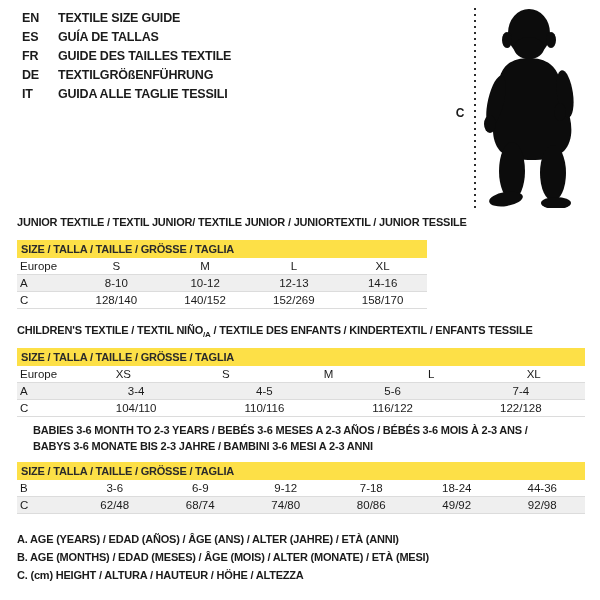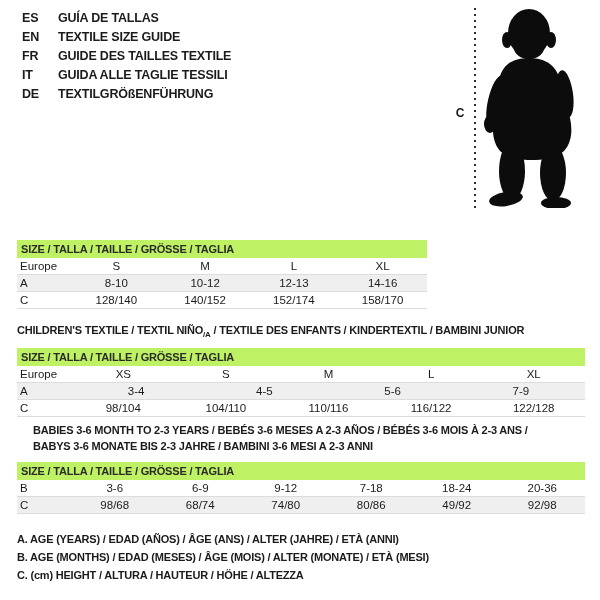--- a/index.html
+++ b/index.html
@@ -28,59 +28,59 @@
   .t1title { left:17px; top:216px; }
   .t2title { left:17px; top:324px; }
   .t3title { left:33px; top:422px; line-height:16px; white-space:normal; width:575px; }
   .sub { font-size:8px; vertical-align:sub; }
 
   .table { position:absolute; }
   .t1 { left:17px; top:240px; width:410px; }
   .t2 { left:17px; top:348px; width:568px; }
   .t3 { left:17px; top:462px; width:568px; }
 
-  .bar { height:18px; line-height:18px; background:#bef264; color:#2a2a2a;
+  .bar { height:18px; line-height:18px; background:#fde047; color:#2a2a2a;
          font-size:11px; font-weight:bold; letter-spacing:-0.2px; padding-left:4px;
          box-sizing:border-box; }
   .row { display:flex; height:17px; line-height:17px; font-size:11.5px;
          border-bottom:1px solid #dcdcdc; box-sizing:border-box; }
   .row.shade { background:#efefef; }
   .c0 { width:55px; padding-left:3px; box-sizing:border-box; text-align:left; }
   .c  { flex:1; text-align:center; }
 
   
   .legend { position:absolute; left:17px; top:530px; }
   .legend-line { height:18px; line-height:18px; font-size:11px; font-weight:bold;
                  letter-spacing:-0.2px; white-space:nowrap; }
 </style>
 </head>
 <body>
 
 <div class="canvas">
 
   <div class="lang-block">
     <div class="lang-row">
+      <span class="lang-code">EN</span>
+      <span class="lang-label">TEXTILE SIZE GUIDE</span>
+    </div>
+    <div class="lang-row">
       <span class="lang-code">ES</span>
       <span class="lang-label">GUÍA DE TALLAS</span>
-    </div>
-    <div class="lang-row">
-      <span class="lang-code">EN</span>
-      <span class="lang-label">TEXTILE SIZE GUIDE</span>
     </div>
     <div class="lang-row">
       <span class="lang-code">FR</span>
       <span class="lang-label">GUIDE DES TAILLES TEXTILE</span>
     </div>
     <div class="lang-row">
+      <span class="lang-code">DE</span>
+      <span class="lang-label">TEXTILGRÖßENFÜHRUNG</span>
+    </div>
+    <div class="lang-row">
       <span class="lang-code">IT</span>
       <span class="lang-label">GUIDA ALLE TAGLIE TESSILI</span>
-    </div>
-    <div class="lang-row">
-      <span class="lang-code">DE</span>
-      <span class="lang-label">TEXTILGRÖßENFÜHRUNG</span>
     </div>
   </div>
 
   <div class="measure-line"></div>
   <div class="measure-label">C</div>
   <svg class="baby" viewBox="0 0 110 200" xmlns="http://www.w3.org/2000/svg">
     <g fill="#0c0c0c">
       <ellipse cx="46" cy="25" rx="21" ry="24"></ellipse>
       <ellipse cx="24" cy="32" rx="5" ry="8"></ellipse>
       <ellipse cx="68" cy="32" rx="5" ry="8"></ellipse>
@@ -91,91 +91,91 @@
       <ellipse cx="7" cy="116" rx="6" ry="9"></ellipse>
       <ellipse cx="82" cy="86" rx="8" ry="24" transform="rotate(-8 82 86)"></ellipse>
       <ellipse cx="77" cy="104" rx="6" ry="9"></ellipse>
       <ellipse cx="29" cy="163" rx="13" ry="29"></ellipse>
       <ellipse cx="70" cy="165" rx="13" ry="28"></ellipse>
       <ellipse cx="23" cy="191" rx="17" ry="7" transform="rotate(-9 23 191)"></ellipse>
       <ellipse cx="73" cy="195" rx="15" ry="6"></ellipse>
     </g>
   </svg>
 
+  <div class="tbl-title t1title">JUNIOR TEXTILE / TEXTIL JUNIOR/ TEXTILE JUNIOR / JUNIORTEXTIL / JUNIOR TESSILE</div>
   <div class="table t1">
     <div class="bar">SIZE / TALLA / TAILLE / GRÖSSE / TAGLIA</div>
     <div class="row">
       <span class="c0">Europe</span>
       <span class="c">S</span>
       <span class="c">M</span>
       <span class="c">L</span>
       <span class="c">XL</span>
     </div>
     <div class="row shade">
       <span class="c0">A</span>
       <span class="c">8-10</span>
       <span class="c">10-12</span>
       <span class="c">12-13</span>
       <span class="c">14-16</span>
     </div>
     <div class="row">
       <span class="c0">C</span>
       <span class="c">128/140</span>
       <span class="c">140/152</span>
-      <span class="c">152/174</span>
+      <span class="c">152/269</span>
       <span class="c">158/170</span>
     </div>
   </div>
 
-  <div class="tbl-title t2title"><span>CHILDREN'S TEXTILE / TEXTIL NIÑO</span><span class="sub">/A</span><span> / TEXTILE DES ENFANTS / KINDERTEXTIL / BAMBINI JUNIOR</span></div>
+  <div class="tbl-title t2title"><span>CHILDREN'S TEXTILE / TEXTIL NIÑO</span><span class="sub">/A</span><span> / TEXTILE DES ENFANTS / KINDERTEXTIL / ENFANTS TESSILE</span></div>
   <div class="table t2">
     <div class="bar">SIZE / TALLA / TAILLE / GRÖSSE / TAGLIA</div>
     <div class="row">
       <span class="c0">Europe</span>
       <span class="c">XS</span>
       <span class="c">S</span>
       <span class="c">M</span>
       <span class="c">L</span>
       <span class="c">XL</span>
     </div>
     <div class="row shade">
       <span class="c0">A</span>
       <span class="c">3-4</span>
       <span class="c">4-5</span>
       <span class="c">5-6</span>
-      <span class="c">7-9</span>
+      <span class="c">7-4</span>
     </div>
     <div class="row">
       <span class="c0">C</span>
-      <span class="c">98/104</span>
       <span class="c">104/110</span>
       <span class="c">110/116</span>
       <span class="c">116/122</span>
       <span class="c">122/128</span>
     </div>
   </div>
 
   <div class="tbl-title t3title">
     <div>BABIES 3-6 MONTH TO 2-3 YEARS / BEBÉS 3-6 MESES A 2-3 AÑOS / BÉBÉS 3-6 MOIS À 2-3 ANS /</div>
     <div>BABYS 3-6 MONATE BIS 2-3 JAHRE / BAMBINI 3-6 MESI A 2-3 ANNI</div>
   </div>
   <div class="table t3">
     <div class="bar">SIZE / TALLA / TAILLE / GRÖSSE / TAGLIA</div>
     <div class="row">
       <span class="c0">B</span>
       <span class="c">3-6</span>
       <span class="c">6-9</span>
       <span class="c">9-12</span>
       <span class="c">7-18</span>
       <span class="c">18-24</span>
-      <span class="c">20-36</span>
+      <span class="c">44-36</span>
     </div>
     <div class="row shade">
       <span class="c0">C</span>
-      <span class="c">98/68</span>
+      <span class="c">62/48</span>
       <span class="c">68/74</span>
       <span class="c">74/80</span>
       <span class="c">80/86</span>
       <span class="c">49/92</span>
       <span class="c">92/98</span>
     </div>
   </div>
 
   <div class="legend">
     <div class="legend-line">A. AGE (YEARS) / EDAD (AÑOS) / ÂGE (ANS) / ALTER (JAHRE) / ETÀ (ANNI)</div>

